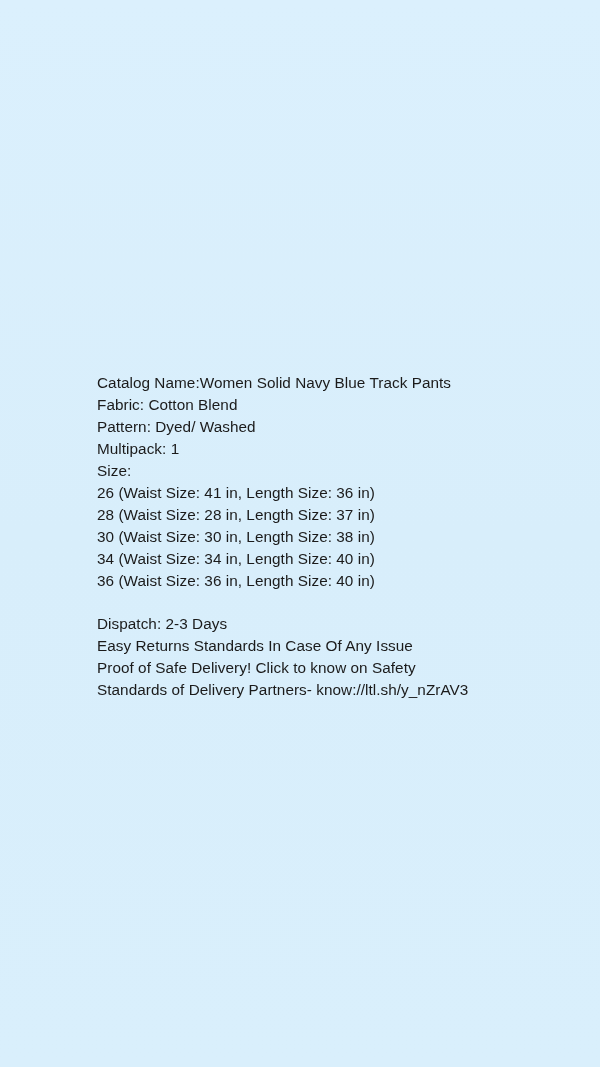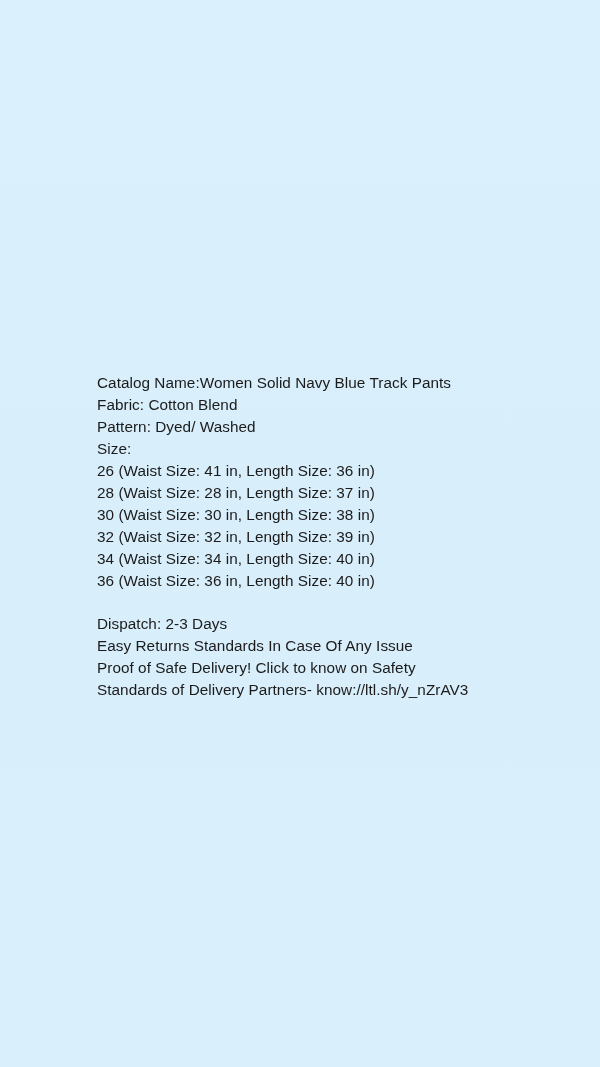--- a/index.html
+++ b/index.html
@@ -39,26 +39,26 @@
 </style>
 </head>
 <body>
 
 <div class="page">
   <div class="content">
 
     <div class="line">Catalog Name:Women Solid Navy Blue Track Pants</div>
     <div class="line">Fabric: Cotton Blend</div>
     <div class="line">Pattern: Dyed/ Washed</div>
+    <div class="line">Multipack: 1</div>
     <div class="line">Size:</div>
 
     <div class="line">26 (Waist Size: 41 in, Length Size: 36 in)</div>
     <div class="line">28 (Waist Size: 28 in, Length Size: 37 in)</div>
     <div class="line">30 (Waist Size: 30 in, Length Size: 38 in)</div>
-    <div class="line">32 (Waist Size: 32 in, Length Size: 39 in)</div>
     <div class="line">34 (Waist Size: 34 in, Length Size: 40 in)</div>
     <div class="line">36 (Waist Size: 36 in, Length Size: 40 in)</div>
 
     <div class="spacer"></div>
 
     <div class="line">Dispatch: 2-3 Days</div>
     <div class="line">Easy Returns Standards In Case Of Any Issue</div>
     <div class="line">Proof of Safe Delivery! Click to know on Safety</div>
     <div class="line">Standards of Delivery Partners- know://ltl.sh/y_nZrAV3</div>
 

